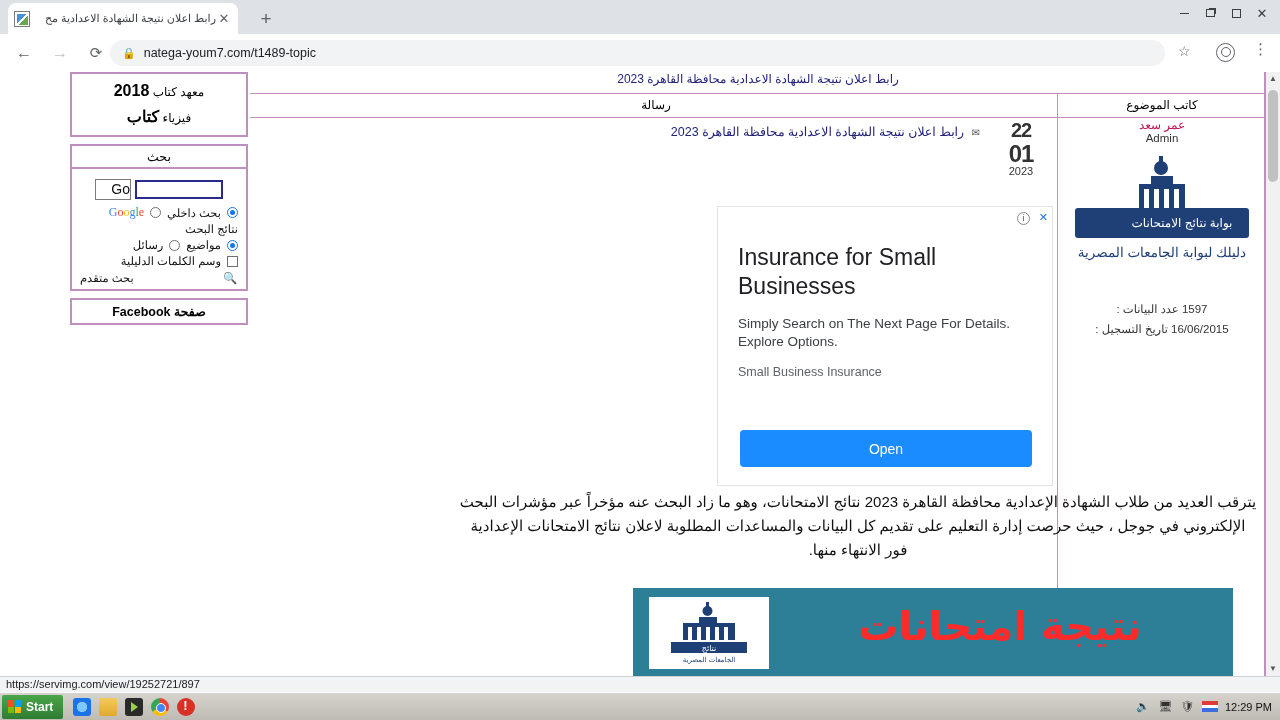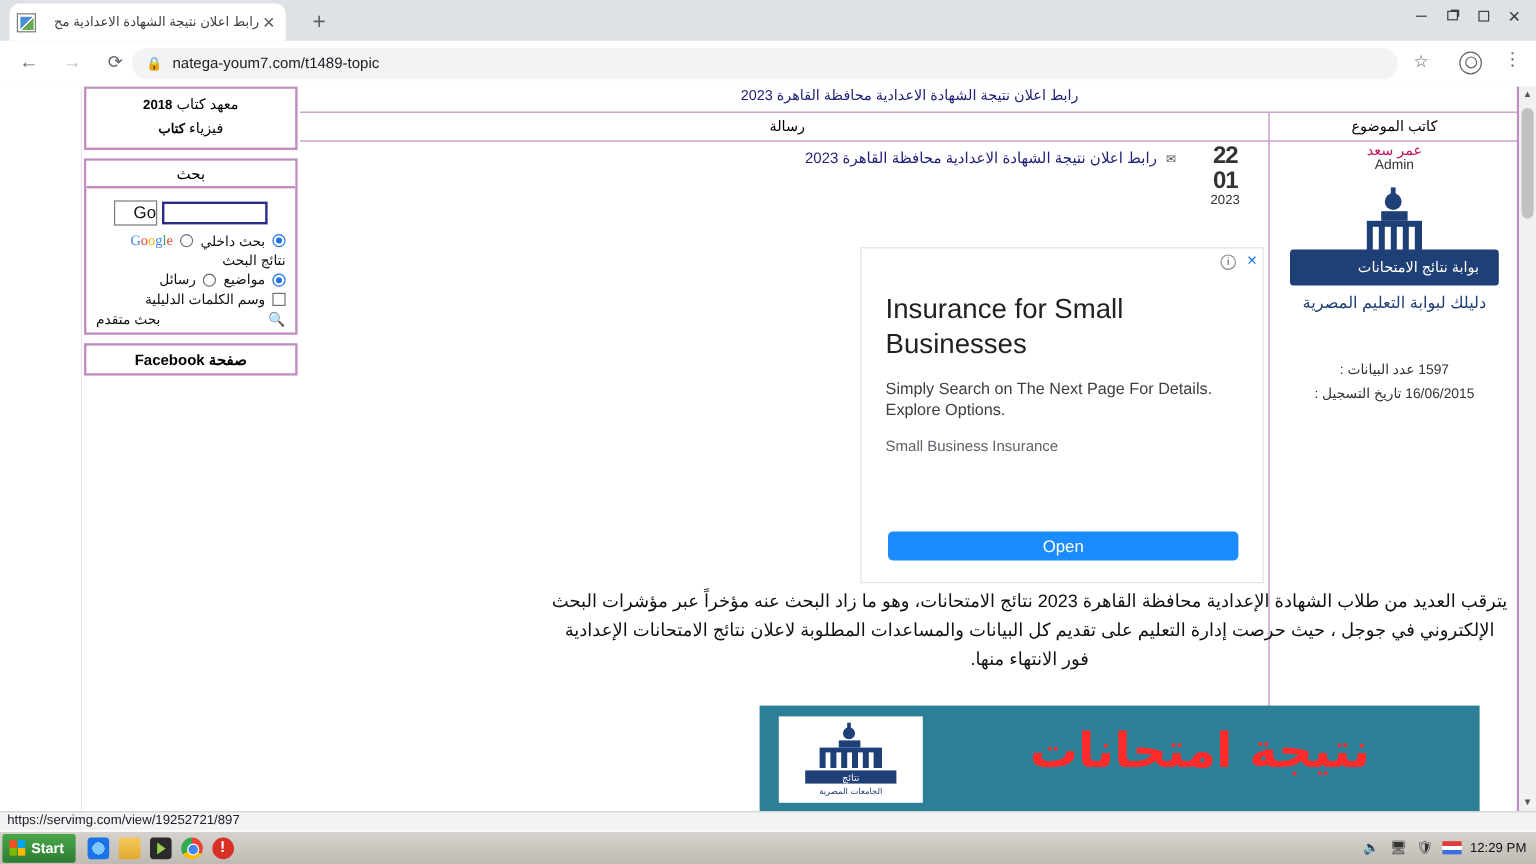--- a/index.html
+++ b/index.html
@@ -81,21 +81,21 @@
   .box {
     border:2px solid #c08fc0; margin:0 2px 7px 2px; background:#fff;
   }
   .box-head {
     background:#fff; text-align:center; font-size:12.5px; padding:3px 4px;
     border-bottom:2px solid #c08fc0; color:#000;
   }
   .box-body { padding:4px 6px; font-size:11.5px; color:#111; }
 
   .institute { text-align:center; font-size:12px; line-height:1.6; padding:4px 2px 6px; }
-  .institute b { font-size:11px; }
+  .institute b { font-size:16px; }
 
   .searchrow { display:flex; align-items:center; gap:4px; justify-content:center; margin:6px 0 4px; }
   .searchinput { width:88px; height:19px; border:2px solid #2a2a8a; background:#fff; }
   .gobtn { width:36px; height:21px; border:1px solid #7b7b7b; background:#fff;
            font-size:14px; text-align:right; line-height:19px; }
   .optline { display:flex; align-items:center; justify-content:flex-start; gap:6px;
              font-size:11.5px; padding:1px 2px; }
   .optline .radio { width:11px; height:11px; border-radius:50%; border:1px solid #707070;
                     background:#fff; position:relative; flex:0 0 11px; }
   .optline .radio.on { border-color:#1a73e8; }
@@ -142,42 +142,42 @@
   .emblem .bldg { position:absolute; left:62px; top:6px; width:62px; height:56px; }
   .emblem .sub { position:absolute; left:0; top:94px; width:186px; text-align:center;
                  color:#1f3f77; font-size:13.5px; direction:rtl; }
   .stats { margin-top:18px; font-size:11.5px; line-height:1.7; color:#333; }
 
   .msg-date {
     position:absolute; right:214px; top:48px; width:62px; text-align:center;
     font-size:11px; color:#333; line-height:1.05;
   }
   .msg-date .dd { font-size:20px; font-weight:bold; letter-spacing:-1px; }
-  .msg-date .mm { font-size:20px; font-weight:bold; letter-spacing:-1px; }
+  .msg-date .mm { font-size:24px; font-weight:bold; letter-spacing:-1px; }
   .msg-date .yy { font-size:11px; }
   .msg-title {
     position:absolute; right:286px; top:52px; width:710px; direction:rtl;
     font-size:12.5px; color:#22227a;
   }
   .msg-title .env { color:#555; margin-left:4px; font-size:10px; }
 
   
   .ad {
     position:absolute; left:467px; top:134px; width:336px; height:280px;
     background:#fff; border:1px solid #e3e3e3;
   }
   .ad .adinfo { position:absolute; right:22px; top:5px; width:13px; height:13px;
                 border:1px solid #8a8a8a; border-radius:50%; font-size:9px;
                 text-align:center; line-height:11px; color:#555; }
   .ad .adclose { position:absolute; right:4px; top:4px; font-size:11px; color:#1a73e8; }
   .ad h2 { margin:36px 20px 0; font-size:23px; line-height:1.25; font-weight:normal; color:#202124; }
   .ad p { margin:14px 20px 0; font-size:13.5px; line-height:1.35; color:#3c4043; }
   .ad .disp { margin:14px 20px 0; font-size:12.5px; color:#5f6368; }
   .ad .openbtn {
-    position:absolute; left:22px; bottom:18px; width:292px; height:24px;
+    position:absolute; left:22px; bottom:18px; width:292px; height:37px;
     background:#1a8cff; color:#fff; border-radius:4px; font-size:14px;
     display:flex; align-items:center; justify-content:center;
   }
 
   .body-text {
     position:absolute; right:8px; top:418px; width:800px; direction:rtl;
     text-align:center; font-size:15px; line-height:1.6; color:#111;
   }
 
   .banner {
@@ -355,21 +355,21 @@
             <circle cx="30" cy="12" r="7" fill="#1f3f77"></circle>
             <rect x="20" y="20" width="22" height="8" fill="#1f3f77"></rect>
             <rect x="8" y="28" width="46" height="28" fill="#1f3f77"></rect>
             <rect x="13" y="33" width="5" height="23" fill="#ffffff"></rect>
             <rect x="23" y="33" width="5" height="23" fill="#ffffff"></rect>
             <rect x="33" y="33" width="5" height="23" fill="#ffffff"></rect>
             <rect x="43" y="33" width="5" height="23" fill="#ffffff"></rect>
           </svg>
           <div class="ribbon"></div>
           <div class="ribtext">بوابة نتائج الامتحانات</div>
-          <div class="sub">دليلك لبوابة التعليم المصرية</div>
+          <div class="sub">دليلك لبوابة الجامعات المصرية</div>
         </div>
 
         <div class="stats">
           <div>
             <span>1597</span>
             <span>عدد البيانات :</span>
           </div>
           <div>
             <span>16/06/2015</span>
             <span>تاريخ التسجيل :</span>

